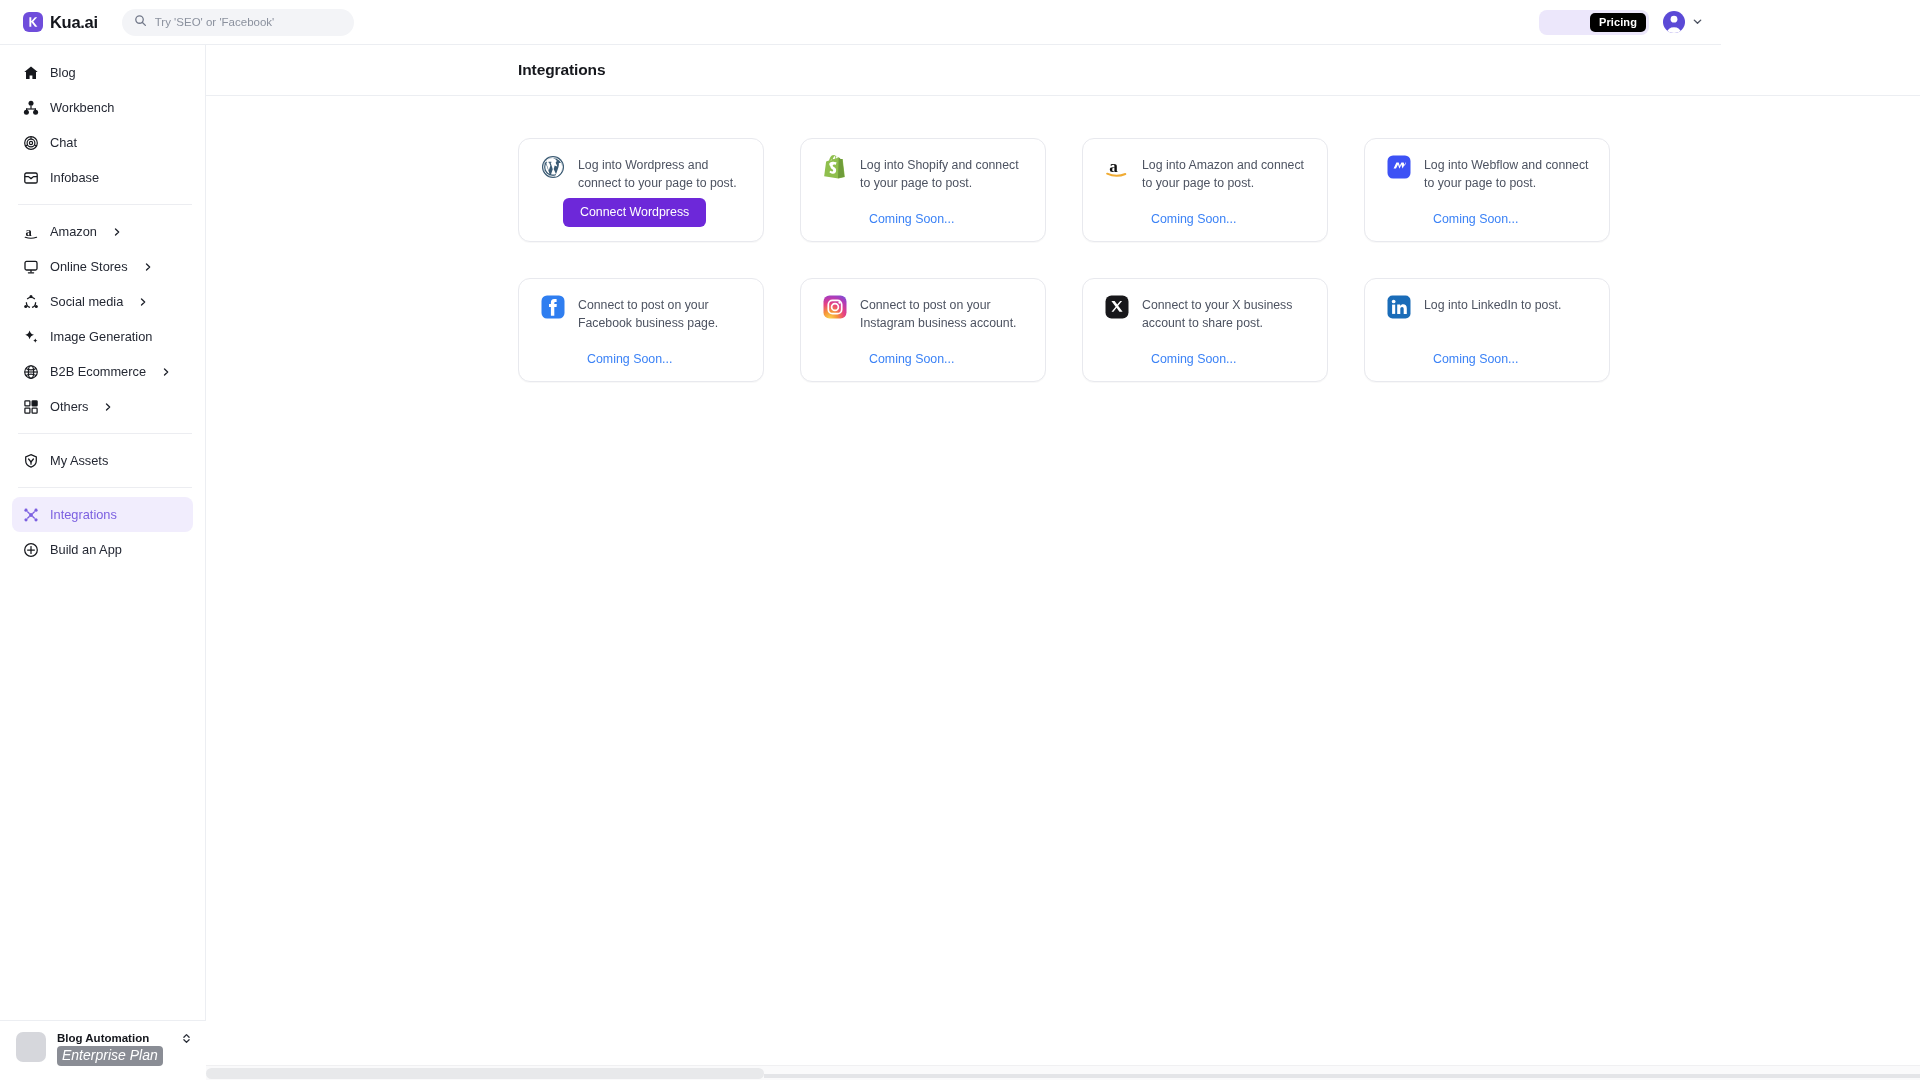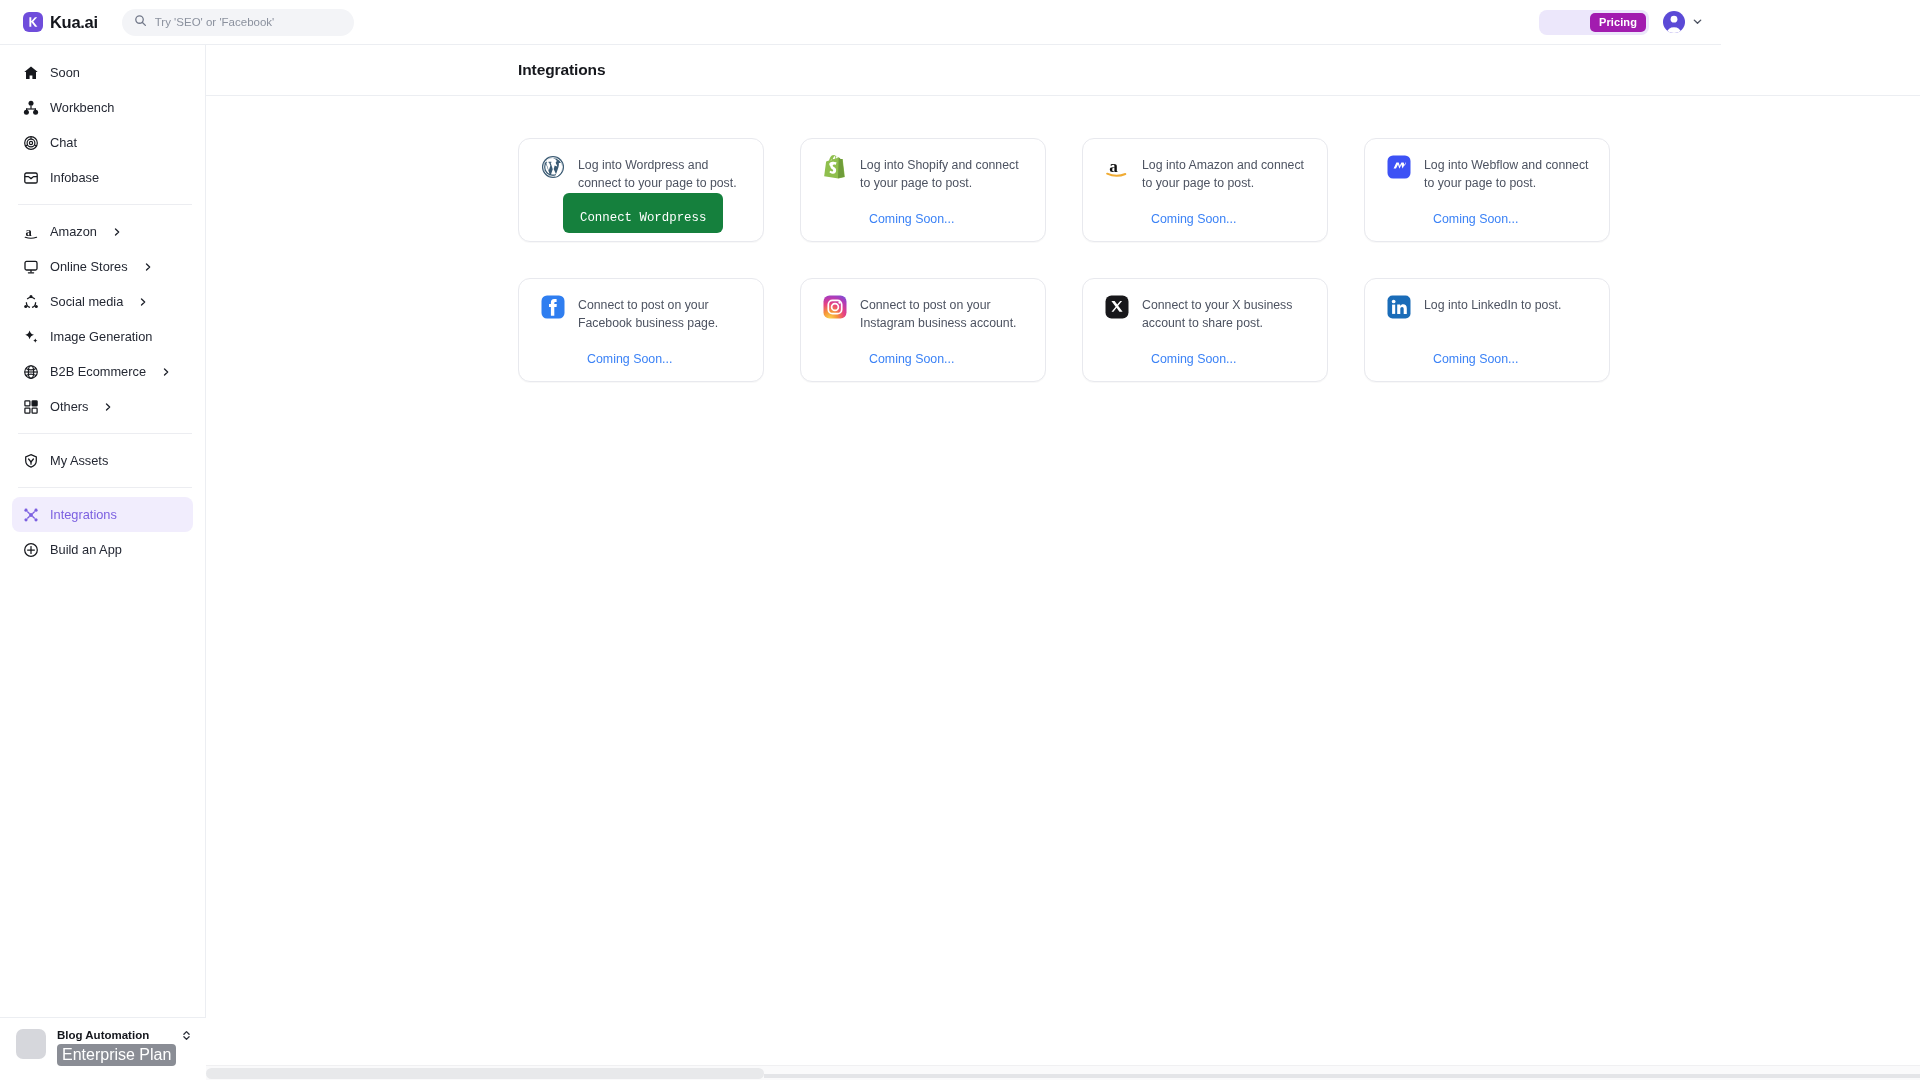--- a/index.html
+++ b/index.html
@@ -75,21 +75,21 @@
     gap: 14px;
     margin-right: 18px;
   }
   .pricing-wrap {
     padding: 3px;
     border-radius: 8px;
     background: #ece7fb;
     display: flex;
   }
   .pricing-btn {
-    background: #a21caf;
+    background: #000000;
     color: #ffffff;
     border: none;
     font-family: inherit;
     font-size: 11px;
     font-weight: 700;
     border-radius: 5px;
     padding: 3px 9px 4px;
     cursor: pointer;
     letter-spacing: 0.1px;
     margin-left: 48px;
@@ -178,27 +178,28 @@
   .ws-meta { display: flex; flex-direction: column; gap: 2px; min-width: 0; }
   .ws-name {
     font-size: 11.5px;
     font-weight: 700;
     color: #14161c;
     line-height: 1.1;
     white-space: nowrap;
   }
   .ws-plan {
     align-self: flex-start;
-    font-size: 16px;
+    font-size: 14px;
     color: #ffffff;
     background: #8a8d95;
     border-radius: 4px;
     padding: 1px 5px 2px;
     line-height: 1.2;
     white-space: nowrap;
+    font-style: italic;
   }
   .ws-switch { margin-left: auto; color: #2a2e38; display: flex; }
 
   
   .main {
     position: absolute;
     top: 45px; left: 206px;
     width: 1714px; height: 1035px;
     background: #ffffff;
   }
@@ -256,27 +257,27 @@
     line-height: 1.5;
     color: #4d5361;
     max-width: 172px;
   }
   .card-action {
     margin-top: auto;
     padding-left: 0;
   }
   .connect-btn {
     display: inline-block;
-    background: #15803d;
+    background: #6d28d9;
     color: #ffffff;
     border: none;
-    font-family: Liberation Mono, monospace;
+    font-family: Liberation Sans, sans-serif;
     font-size: 12.4px;
     border-radius: 6px;
-    padding: 18px 17px 8px;
+    padding: 7px 17px 8px;
     cursor: pointer;
     margin-left: 22px;
   }
   .coming-soon {
     font-size: 12.4px;
     color: #3b82f6;
     margin-left: 46px;
   }
   .card.single .coming-soon { margin-top: 10px; }
 
@@ -349,21 +350,21 @@
 
 <div class="sidebar">
 
   <div class="nav-group">
     <a class="nav-item">
       <span class="ic">
         <svg width="16" height="16" viewBox="0 0 16 16" fill="#16181d">
           <path d="M8 1.6 L1.3 7.1 h1.7 v7.0 h3.6 v-3.6 h2.8 v3.6 h3.6 v-7.0 h1.7 z"></path>
         </svg>
       </span>
-      <span>Soon</span>
+      <span>Blog</span>
     </a>
     <a class="nav-item">
       <span class="ic">
         <svg width="16" height="16" viewBox="0 0 16 16" fill="#16181d">
           <circle cx="8" cy="3.3" r="2.5"></circle>
           <circle cx="3.4" cy="12.3" r="2.5"></circle>
           <circle cx="12.6" cy="12.3" r="2.5"></circle>
           <rect x="7.4" y="5.6" width="1.2" height="3.2"></rect>
           <rect x="3.2" y="8.4" width="9.6" height="1.2"></rect>
           <rect x="3.0" y="8.4" width="1.2" height="2.0"></rect>

